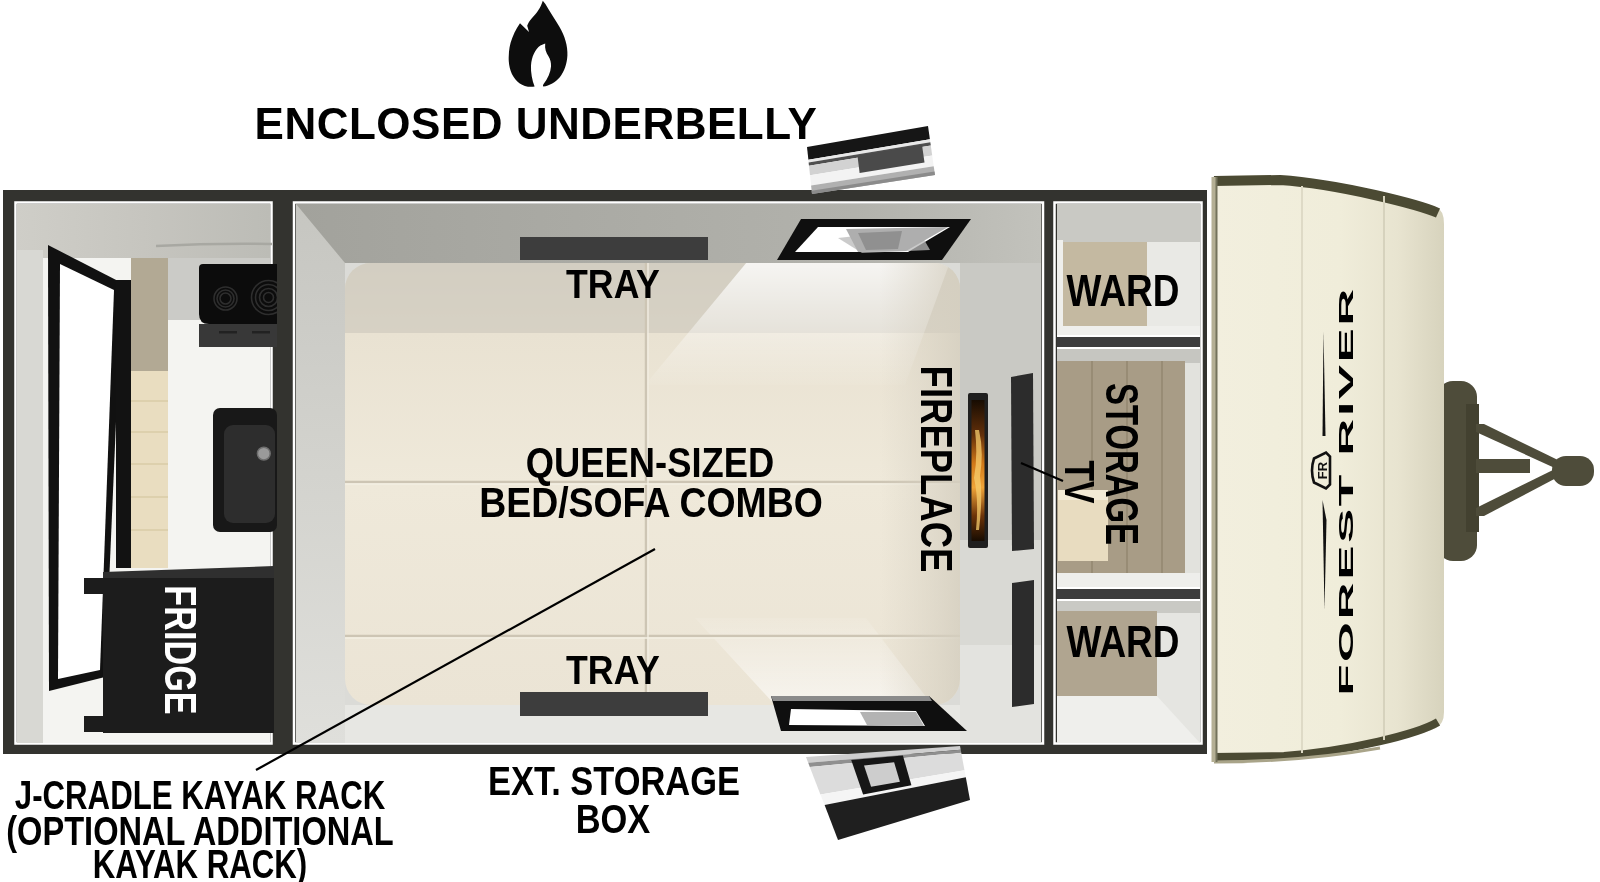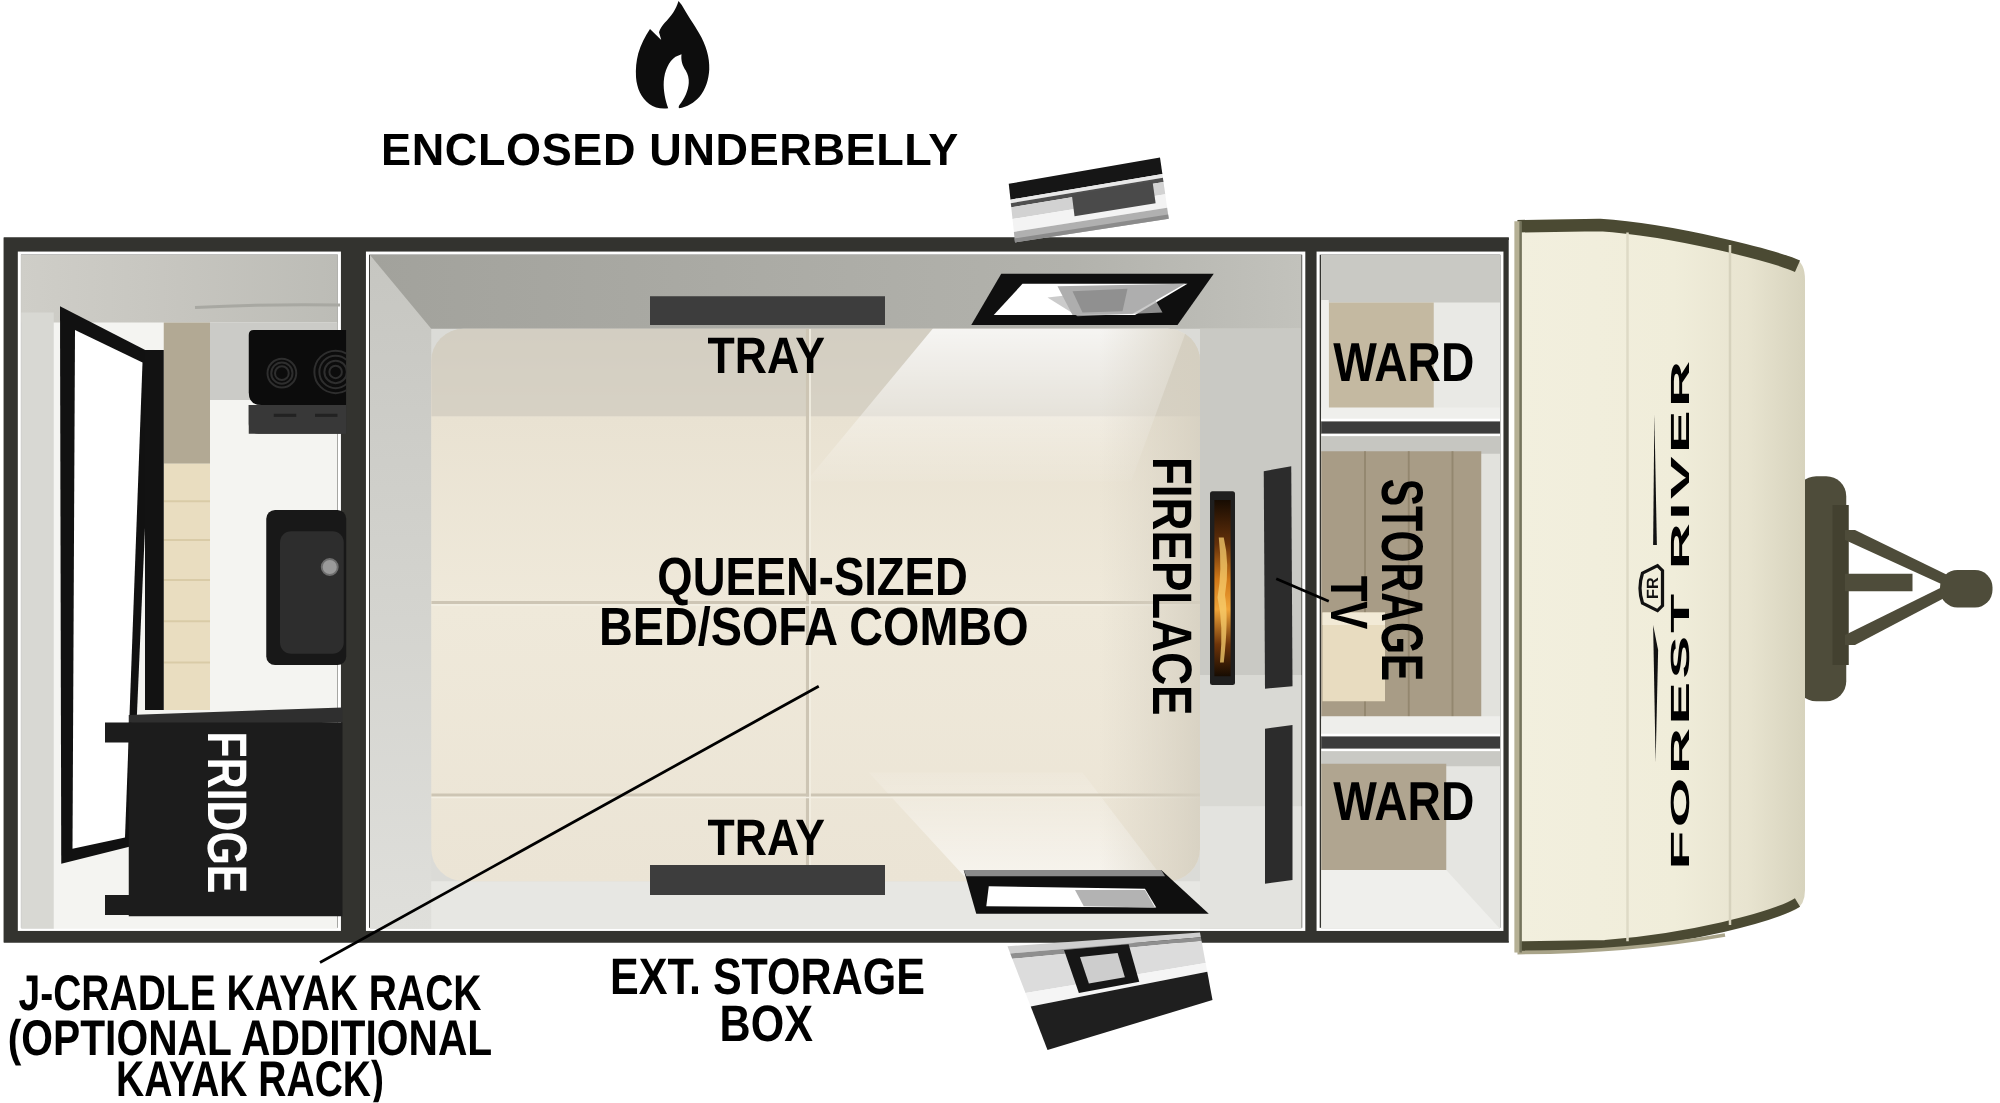--- a/index.html
+++ b/index.html
@@ -259,21 +259,21 @@
 <polygon points="824.6,805.1 965.8,777.3 970.0,800.0 838.0,840.0" fill="#1f1f1f"></polygon>
 <polygon points="851.2,759.9 902.9,755.4 911.4,785.3 863.1,794.4" fill="#161616"></polygon>
 <polygon points="864.0,765.5 894.1,762.3 899.9,781.8 871.1,786.7" fill="#cdcdcd"></polygon>
 <polygon points="860,712 916,712 924,726 867,725" fill="#b3b3b3"></polygon>
 </g>
 
 <line x1="655" y1="549" x2="256" y2="770" stroke="#000" stroke-width="2.2"></line>
 <line x1="1021" y1="463" x2="1063" y2="481" stroke="#000" stroke-width="2.2"></line>
 </svg>
 
-<div class="t ctr" style="left:536px;top:102.3px;font-size:36px;letter-spacing:0.5px;">ENCLOSED UNDERBELLY</div>
+<div class="t ctr" style="left:536px;top:102.3px;font-size:44px;letter-spacing:0.5px;">ENCLOSED UNDERBELLY</div>
 
 <div class="t" style="left:613px;top:264px;font-size:41px;transform:translate(-50%,0) scaleX(0.87);">TRAY</div>
 <div class="t" style="left:613px;top:650px;font-size:41px;transform:translate(-50%,0) scaleX(0.87);">TRAY</div>
 <div class="t" style="left:650px;top:440.5px;font-size:43px;transform:translate(-50%,0) scaleX(0.845);">QUEEN-SIZED</div>
 <div class="t" style="left:651px;top:480.5px;font-size:43px;transform:translate(-50%,0) scaleX(0.87);">BED/SOFA COMBO</div>
 
 <div class="t" style="left:936px;top:469px;font-size:44.5px;transform:translate(-50%,-50%) rotate(90deg) scaleX(0.82);">FIREPLACE</div>
 <div class="t" style="left:1123px;top:291px;font-size:44px;transform:translate(-50%,-50%) scaleX(0.84);">WARD</div>
 <div class="t" style="left:1123px;top:642px;font-size:44px;transform:translate(-50%,-50%) scaleX(0.84);">WARD</div>
 <div class="t" style="left:1122px;top:464px;font-size:47px;transform:translate(-50%,-50%) rotate(90deg) scaleX(0.70);">STORAGE</div>

